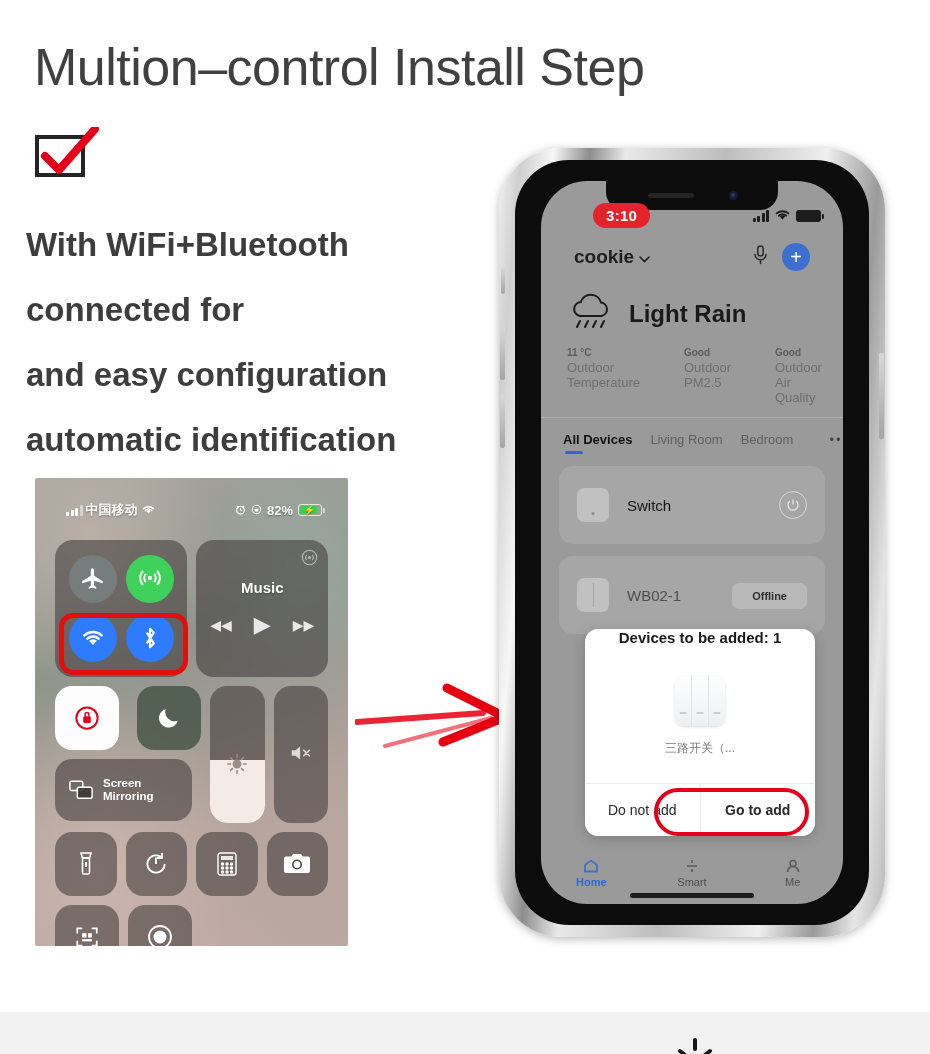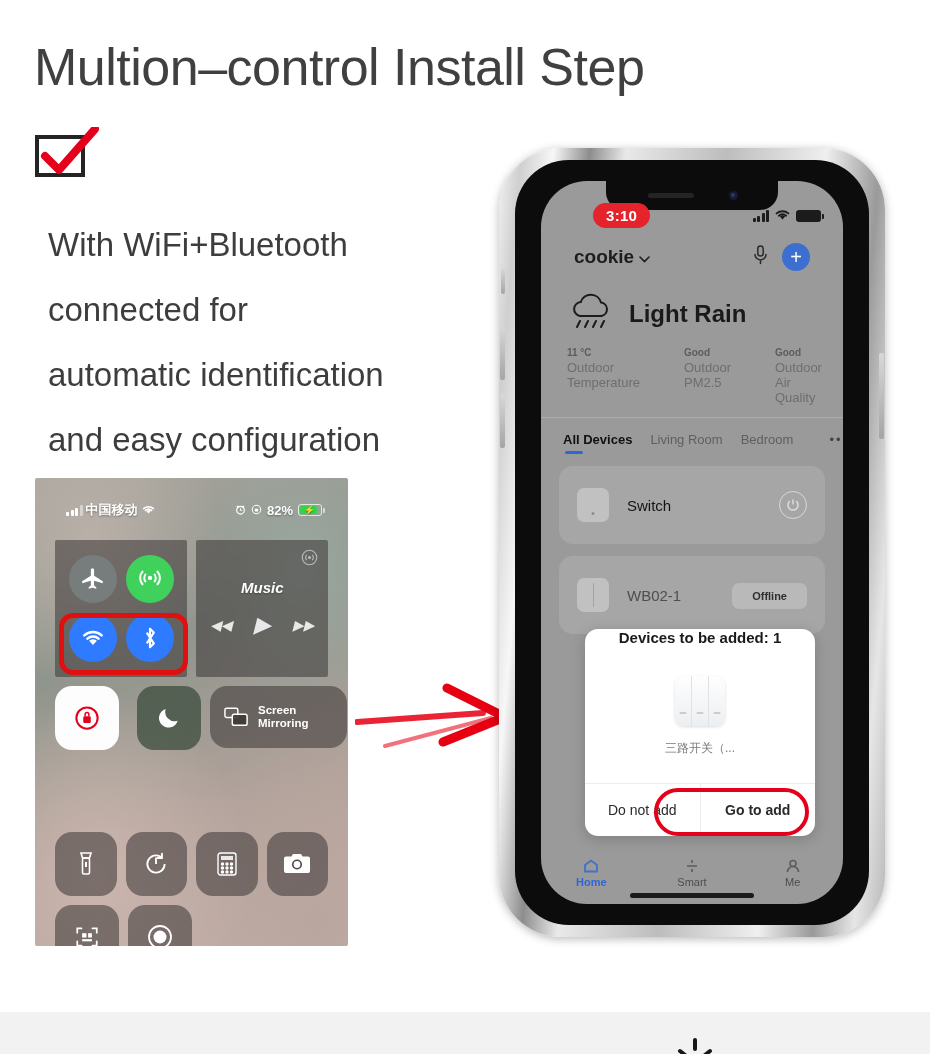--- a/index.html
+++ b/index.html
@@ -15,22 +15,22 @@
     font-size:52px; font-weight:400; color:#404040;
     letter-spacing:-0.5px; line-height:1.05;
     white-space:nowrap;
   }
 
   .checkbox-mark{
     position:absolute; left:35px; top:127px; width:64px; height:50px;
   }
 
   .intro-copy{
-    position:absolute; left:48px; top:212px; width:470px;
-    font-size:33px; line-height:65px; font-weight:400; color:#3d3d3d;
+    position:absolute; left:26px; top:212px; width:470px;
+    font-size:33px; line-height:65px; font-weight:700; color:#3d3d3d;
   }
 
   
   .cc-shot{
     position:absolute; left:35px; top:478px; width:313px; height:468px;
     border-radius:2px; overflow:hidden;
     background:
       radial-gradient(ellipse 70% 55% at 18% 12%, #b9b0a8 0%, rgba(185,176,168,0) 60%),
       radial-gradient(ellipse 60% 50% at 85% 20%, #9aa8a0 0%, rgba(154,168,160,0) 60%),
       radial-gradient(ellipse 75% 60% at 20% 85%, #cbb6ae 0%, rgba(203,182,174,0) 65%),
@@ -50,21 +50,21 @@
   .sig-bars i:nth-child(2){height:6px}
   .sig-bars i:nth-child(3){height:8px}
   .sig-bars i:nth-child(4){height:11px; background:rgba(255,255,255,.45)}
   .batt{ width:24px; height:12px; border:1.5px solid rgba(255,255,255,.75); border-radius:3px; position:relative; }
   .batt:after{ content:""; position:absolute; right:-4px; top:3px; width:2px; height:5px; background:rgba(255,255,255,.6); border-radius:0 1px 1px 0;}
   .batt span{ position:absolute; left:1px; top:1px; bottom:1px; width:78%; background:#35d14f; border-radius:1.5px;}
   .bolt{ position:absolute; left:50%; top:50%; transform:translate(-50%,-50%); font-size:9px; color:#fff;}
 
   .cc-grid{ position:absolute; left:20px; top:62px; right:20px; }
   .cc-row{ display:flex; gap:9px; margin-bottom:9px; }
-  .cc-card{ background:rgba(60,56,55,.56); border-radius:2px; backdrop-filter:blur(2px);font-style:italic; }
+  .cc-card{ background:rgba(60,56,55,.56); border-radius:18px; backdrop-filter:blur(2px); }
   .cc-conn{ width:137px; height:137px; position:relative; padding:12px; display:grid; grid-template-columns:1fr 1fr; gap:6px; place-items:center; }
   .circ{ width:48px; height:48px; border-radius:50%; display:flex; align-items:center; justify-content:center; color:#fff; }
   .circ.off{ background:rgba(120,128,128,.85); }
   .circ.green{ background:#3fd15b; }
   .circ.blue{ background:#2f7bff; }
   .cc-music{ width:137px; height:137px; position:relative; display:flex; flex-direction:column; align-items:center; justify-content:center; gap:16px; }
   .cc-music .mlabel{ color:#fff; font-size:15px; font-weight:700; text-shadow:0 1px 2px rgba(0,0,0,.3);}
   .cc-music .mctrl{ display:flex; align-items:center; gap:22px; color:#e8e8e8; font-size:14px;}
   .airplay{ position:absolute; right:10px; top:9px; opacity:.55; }
   .red-ring{
@@ -72,21 +72,21 @@
     border:5px solid #e01010; border-radius:14px; pointer-events:none;
   }
   .cc-sq{ width:64px; height:64px; border-radius:17px; background:rgba(60,56,55,.56); display:flex; align-items:center; justify-content:center; color:#fff;}
   .cc-sq.white{ background:#fdfdfd; }
   .cc-sq.dark-green{ background:rgba(56,74,58,.72); }
   .cc-wide{ width:137px; height:62px; border-radius:17px; background:rgba(60,56,55,.56); display:flex; align-items:center; gap:10px; padding-left:14px; color:#fff; font-size:11.5px; line-height:13px; font-weight:600;}
   .cc-slider{ width:64px; height:137px; border-radius:17px; background:rgba(60,56,55,.56); position:relative; overflow:hidden; display:flex; align-items:flex-end; justify-content:center;}
   .cc-slider .fill{ position:absolute; left:0; right:0; bottom:0; height:46%; background:rgba(255,245,240,.93);}
   .cc-slider .gl{ position:relative; margin-bottom:44px; color:#8a7f7a;}
   .cc-slider.mute .gl{ margin-bottom:0; position:absolute; top:50%; left:50%; transform:translate(-50%,-50%); color:#e6e2de; }
-  .stackcol{ display:flex; flex-direction:row; gap:9px;}
+  .stackcol{ display:flex; flex-direction:column; gap:9px;}
 
   
   .arrow{ position:absolute; left:355px; top:680px; width:160px; height:75px; }
 
   
   .phone{
     position:absolute; left:492px; top:145px; width:400px; height:795px;
   }
   .phone .body{
     position:absolute; left:7px; top:3px; width:386px; height:789px;
@@ -202,22 +202,22 @@
 <div class="checkbox-mark">
   <svg width="64" height="50" viewBox="0 0 64 50">
     <rect x="2" y="10" width="46" height="38" fill="#ffffff" stroke="#242424" stroke-width="4"></rect>
     <path d="M10 29 L24 43 L60 2" fill="none" stroke="#e4001b" stroke-width="8" stroke-linecap="round" stroke-linejoin="round"></path>
   </svg>
 </div>
 
 <div class="intro-copy">
   <div>With WiFi+Bluetooth</div>
   <div>connected for</div>
+  <div>and easy configuration</div>
   <div>automatic identification</div>
-  <div>and easy configuration</div>
 </div>
 
 <div class="cc-shot">
 
   <div class="cc-status">
     <div class="left">
       <span class="sig-bars">
           <i></i>
           <i></i>
           <i></i>

